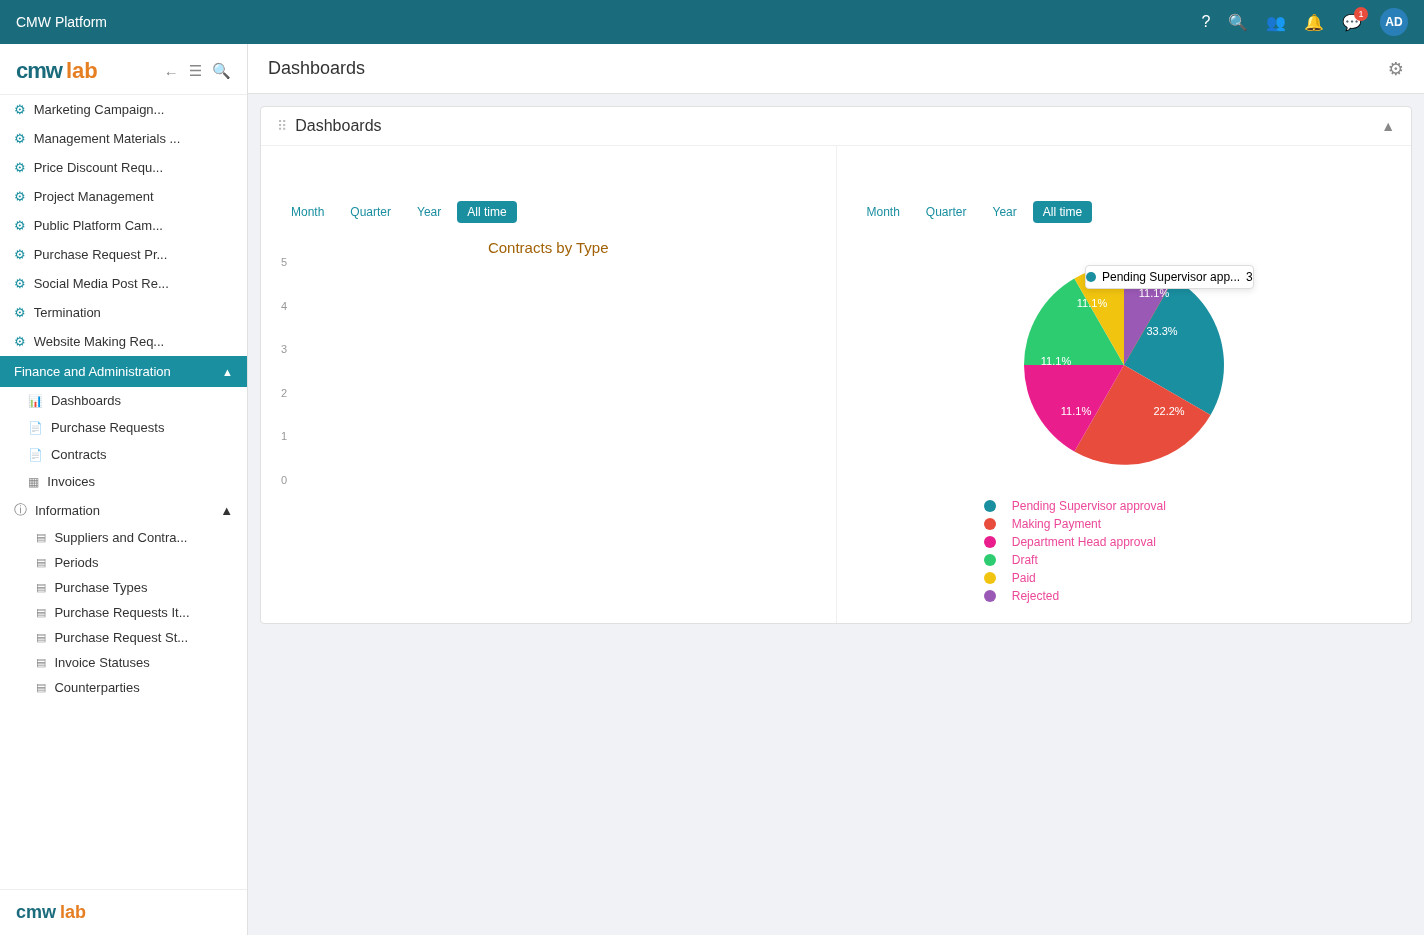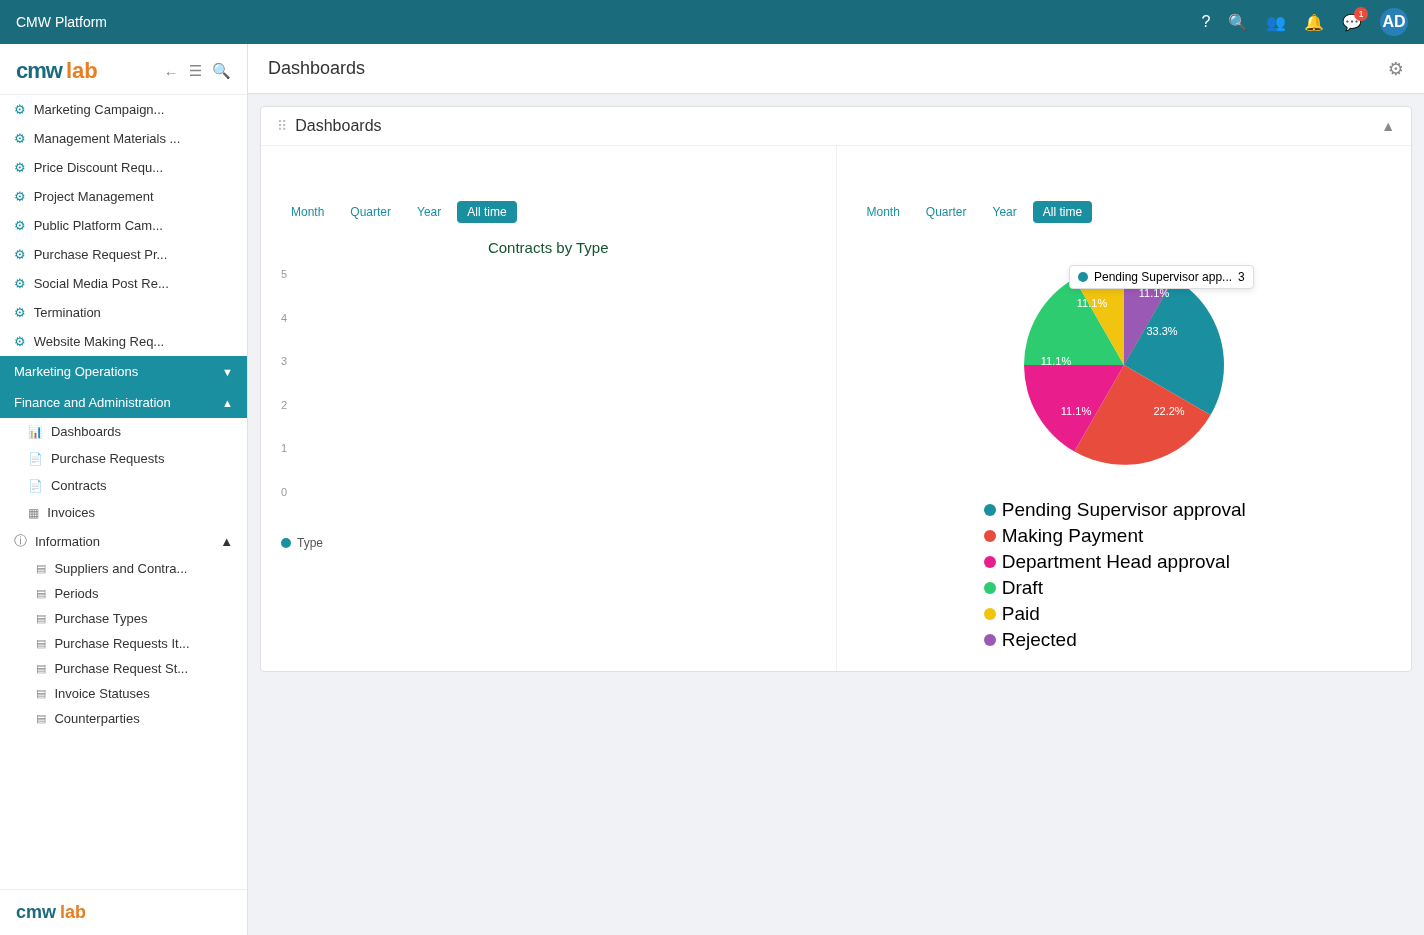--- a/index.html
+++ b/index.html
@@ -21,21 +21,21 @@
     .notif-badge {
       position: absolute; top: -6px; right: -6px;
       background: #e74c3c; color: white; border-radius: 50%;
       width: 14px; height: 14px; font-size: 9px;
       display: flex; align-items: center; justify-content: center;
     }
     .avatar {
       width: 28px; height: 28px; border-radius: 50%;
       background: #2980b9; color: white;
       display: flex; align-items: center; justify-content: center;
-      font-size: 16px; font-weight: bold; cursor: pointer;
+      font-size: 12px; font-weight: bold; cursor: pointer;
     }
 
     
     .app-body { display: flex; height: calc(935px - 44px); }
 
     
     .sidebar {
       width: 248px;
       min-width: 248px;
       background: white;
@@ -176,21 +176,21 @@
       font-size: 12px;
       border: none;
       background: transparent;
       color: #1a8fa0;
     }
     .time-btn.active {
       background: #1a8fa0;
       color: white;
     }
 
-    .chart-title { text-align: center; font-size: 15px; color: #14532d; margin-bottom: 12px; font-weight: 500; }
+    .chart-title { text-align: center; font-size: 15px; color: #a16207; font-weight: 500; }
 
     
     .bar-chart-area {
       position: relative;
       height: 260px;
       padding: 0 20px 30px 40px;
     }
     .bar-chart-inner {
       position: relative;
       width: 100%;
@@ -237,31 +237,31 @@
       position: relative;
       width: 220px; height: 220px;
       margin: 16px auto;
     }
     .pie-tooltip {
       position: absolute;
       top: 10px; right: -20px;
       background: white;
       border: 1px solid #ddd;
       border-radius: 4px;
-      padding: 4px 8px;
+      padding: 4px 0;
       font-size: 12px;
       display: flex; align-items: center; gap: 6px;
       white-space: nowrap;
       box-shadow: 0 2px 6px rgba(0,0,0,0.1);
       z-index: 10;
     }
     .pie-tooltip-dot { width: 10px; height: 10px; border-radius: 50%; }
 
     .pie-legend { margin-top: 8px; width: 100%; max-width: 280px; }
-    .legend-item { display: flex; align-items: center; gap: 6px; margin-bottom: 4px; font-size: 19px; color: #000000; }
+    .legend-item { display: flex; align-items: center; gap: 16px; margin-bottom: 4px; font-size: 12px; color: #ec4899; }
     .legend-color { width: 12px; height: 12px; border-radius: 50%; flex-shrink: 0; }
   </style>
 </head>
 <body>
 
 <div class="topbar">
   <span class="topbar-title">CMW Platform</span>
   <div class="topbar-icons">
     <span class="topbar-icon">?</span>
     <span class="topbar-icon">🔍</span>
@@ -322,24 +322,20 @@
       </div>
       <div class="nav-item">
         <span class="nav-icon">⚙</span>
         <span class="nav-item-text">Termination</span>
       </div>
       <div class="nav-item">
         <span class="nav-icon">⚙</span>
         <span class="nav-item-text">Website Making Req...</span>
       </div>
 
-      <div class="nav-group-header active">
-        <span>Marketing Operations</span>
-        <span class="chevron">▼</span>
-      </div>
 
       <div class="nav-group-header active">
         <span>Finance and Administration</span>
         <span class="chevron">▲</span>
       </div>
 
       <div class="nav-sub-item">
         <span class="sub-icon">📊</span>
         <span>Dashboards</span>
       </div>
@@ -433,24 +429,20 @@
             <div class="y-axis">
               <span>5</span>
               <span>4</span>
               <span>3</span>
               <span>2</span>
               <span>1</span>
               <span>0</span>
             </div>
           </div>
 
-          <div class="chart-legend">
-            <span class="legend-dot" style="background:#1a8fa0;"></span>
-            <span>Type</span>
-          </div>
         </div>
 
         <div class="chart-panel">
           <div class="time-filters">
             <button class="time-btn">Month</button>
             <button class="time-btn">Quarter</button>
             <button class="time-btn">Year</button>
             <button class="time-btn active">All time</button>
           </div>
 

